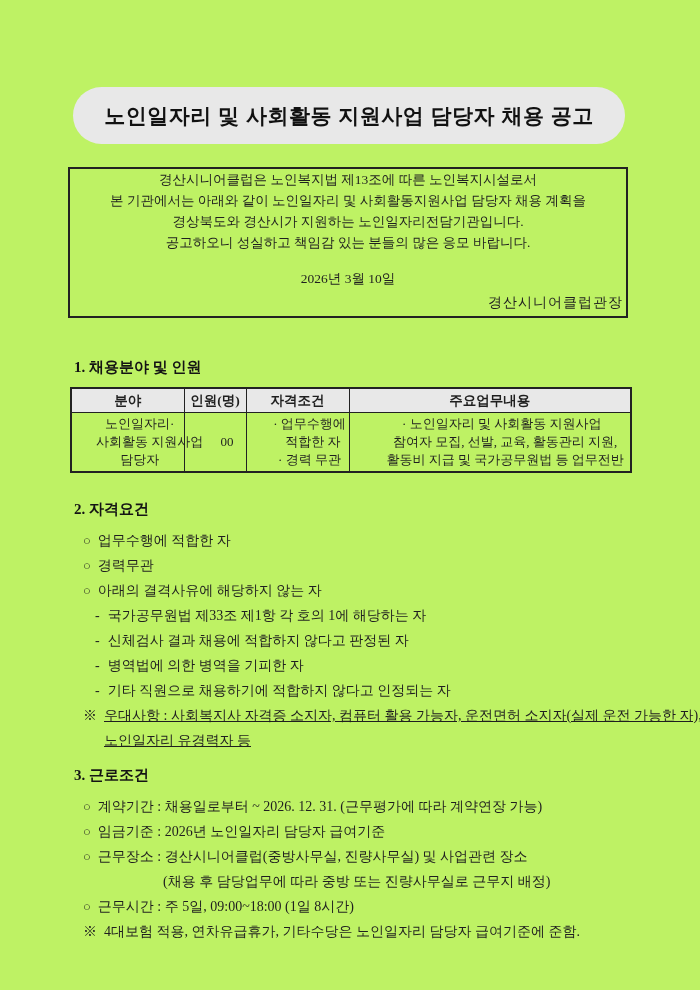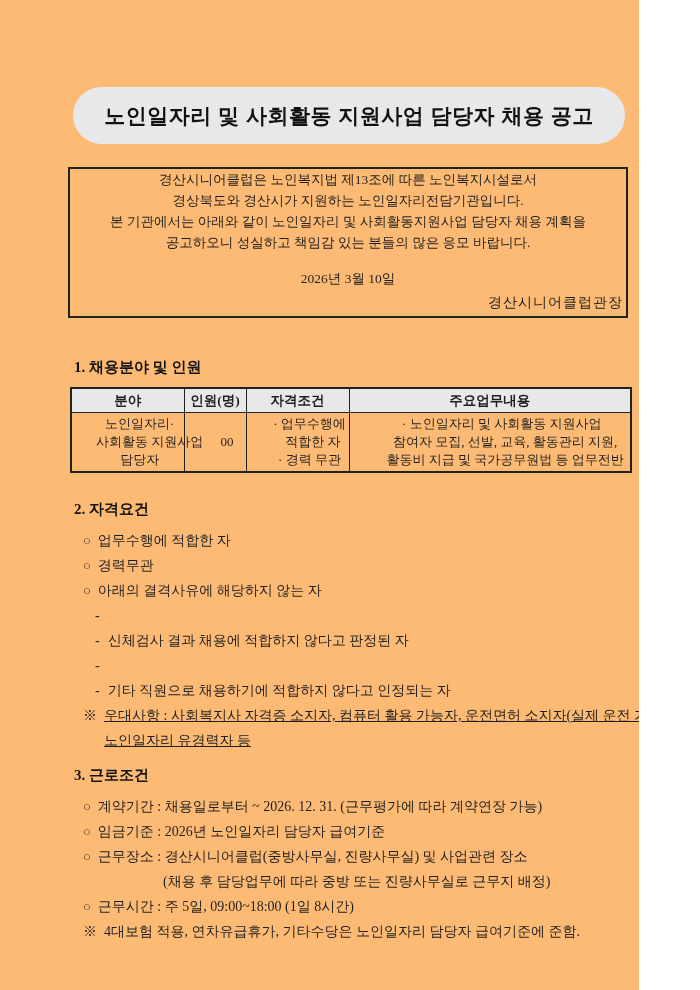--- a/index.html
+++ b/index.html
@@ -1,20 +1,20 @@
 <!DOCTYPE html>
 <html lang="ko" style="--banner_bg: #e8e8e8; --table_header_bg: #e8e8e8; --border: #222222; --text: #1f1f1f;"><head>
 <meta charset="utf-8">
 <style>
   html, body { margin: 0; padding: 0; background: #ffffff; }
   .page {
     position: relative;
-    width: 639px;
+    width: 700px;
     height: 990px;
-    background: #fdba74;
+    background: #bef264;
     font-family: "Liberation Serif", "DejaVu Serif", serif;
     color: var(--text, #1f1f1f);
     overflow: hidden;
   }
 
   
   .banner {
     position: absolute;
     left: 73px; top: 87px;
     width: 552px; height: 57px;
@@ -112,22 +112,22 @@
 <body>
 
 <div class="page">
 
   <div class="banner">
     <span>노인일자리 및 사회활동 지원사업 담당자 채용 공고</span>
   </div>
 
   <div class="intro-box">
     <p>경산시니어클럽은 노인복지법 제13조에 따른 노인복지시설로서</p>
+    <p>본 기관에서는 아래와 같이 노인일자리 및 사회활동지원사업 담당자 채용 계획을</p>
     <p>경상북도와 경산시가 지원하는 노인일자리전담기관입니다.</p>
-    <p>본 기관에서는 아래와 같이 노인일자리 및 사회활동지원사업 담당자 채용 계획을</p>
     <p>공고하오니 성실하고 책임감 있는 분들의 많은 응모 바랍니다.</p>
     <p class="intro-date">2026년 3월 10일</p>
     <p class="intro-signature">경산시니어클럽관장</p>
   </div>
 
   <div class="content">
 
     <h2 class="sec-heading">1. 채용분야 및 인원</h2>
     <table class="hire-table">
       <colgroup>
@@ -177,27 +177,29 @@
       <div class="li">
         <span class="mark circle">○</span>
         <span>경력무관</span>
       </div>
       <div class="li">
         <span class="mark circle">○</span>
         <span>아래의 결격사유에 해당하지 않는 자</span>
       </div>
       <div class="li dash">
         <span class="mark">-</span>
+        <span>국가공무원법 제33조 제1항 각 호의 1에 해당하는 자</span>
       </div>
       <div class="li dash">
         <span class="mark">-</span>
         <span>신체검사 결과 채용에 적합하지 않다고 판정된 자</span>
       </div>
       <div class="li dash">
         <span class="mark">-</span>
+        <span>병역법에 의한 병역을 기피한 자</span>
       </div>
       <div class="li dash">
         <span class="mark">-</span>
         <span>기타 직원으로 채용하기에 적합하지 않다고 인정되는 자</span>
       </div>
       <div class="li">
         <span class="mark">※</span>
         <span class="note-block">
           <span class="u pre-line">우대사항 : 사회복지사 자격증 소지자, 컴퓨터 활용 가능자, 운전면허 소지자(실제 운전 가능한 자),</span>
           <span class="u pre-line">노인일자리 유경력자 등</span>

